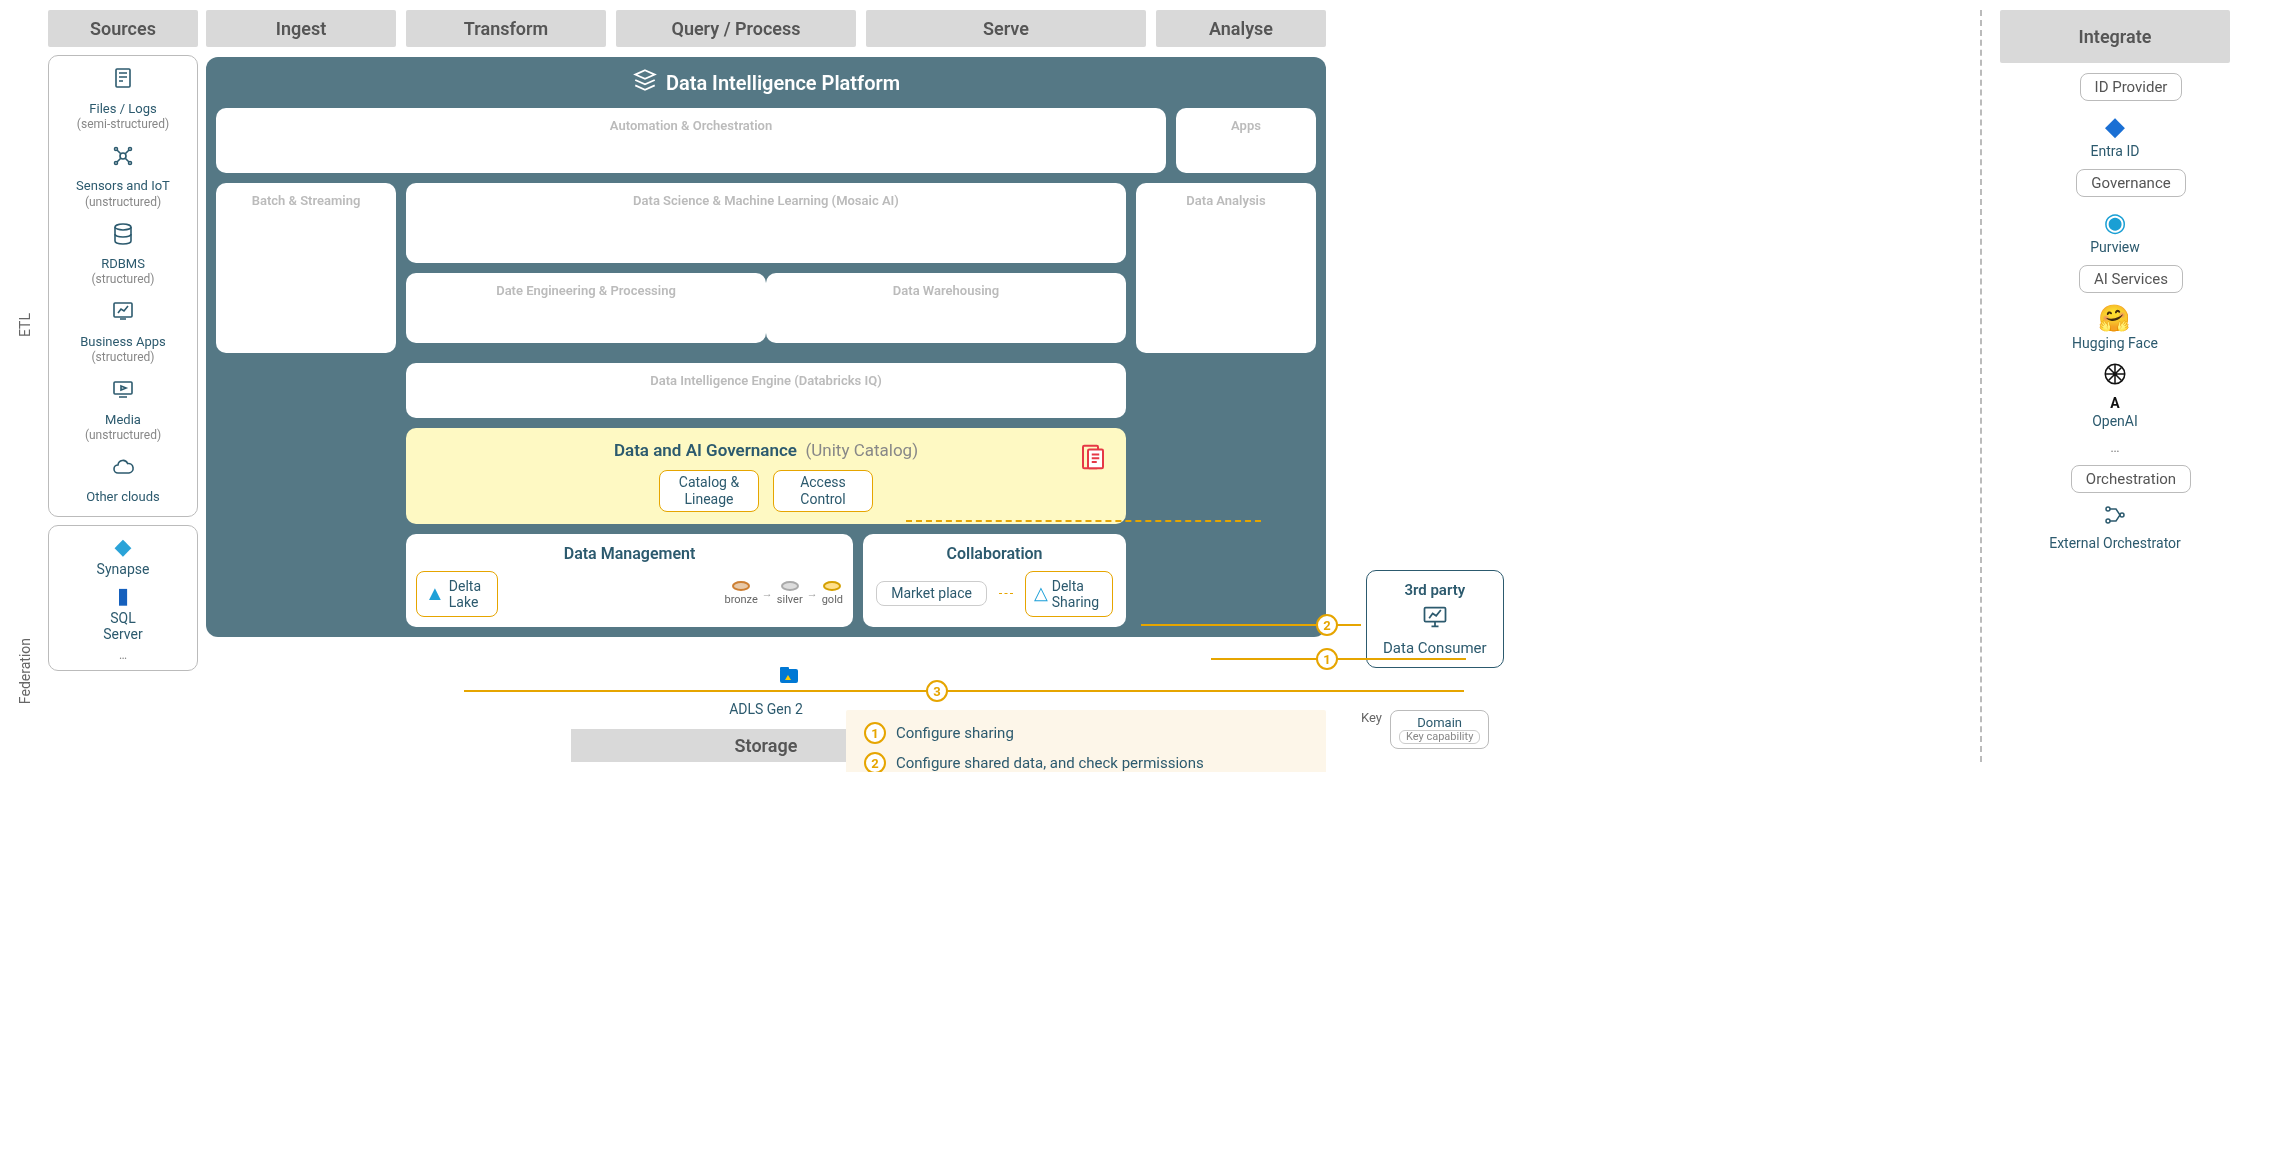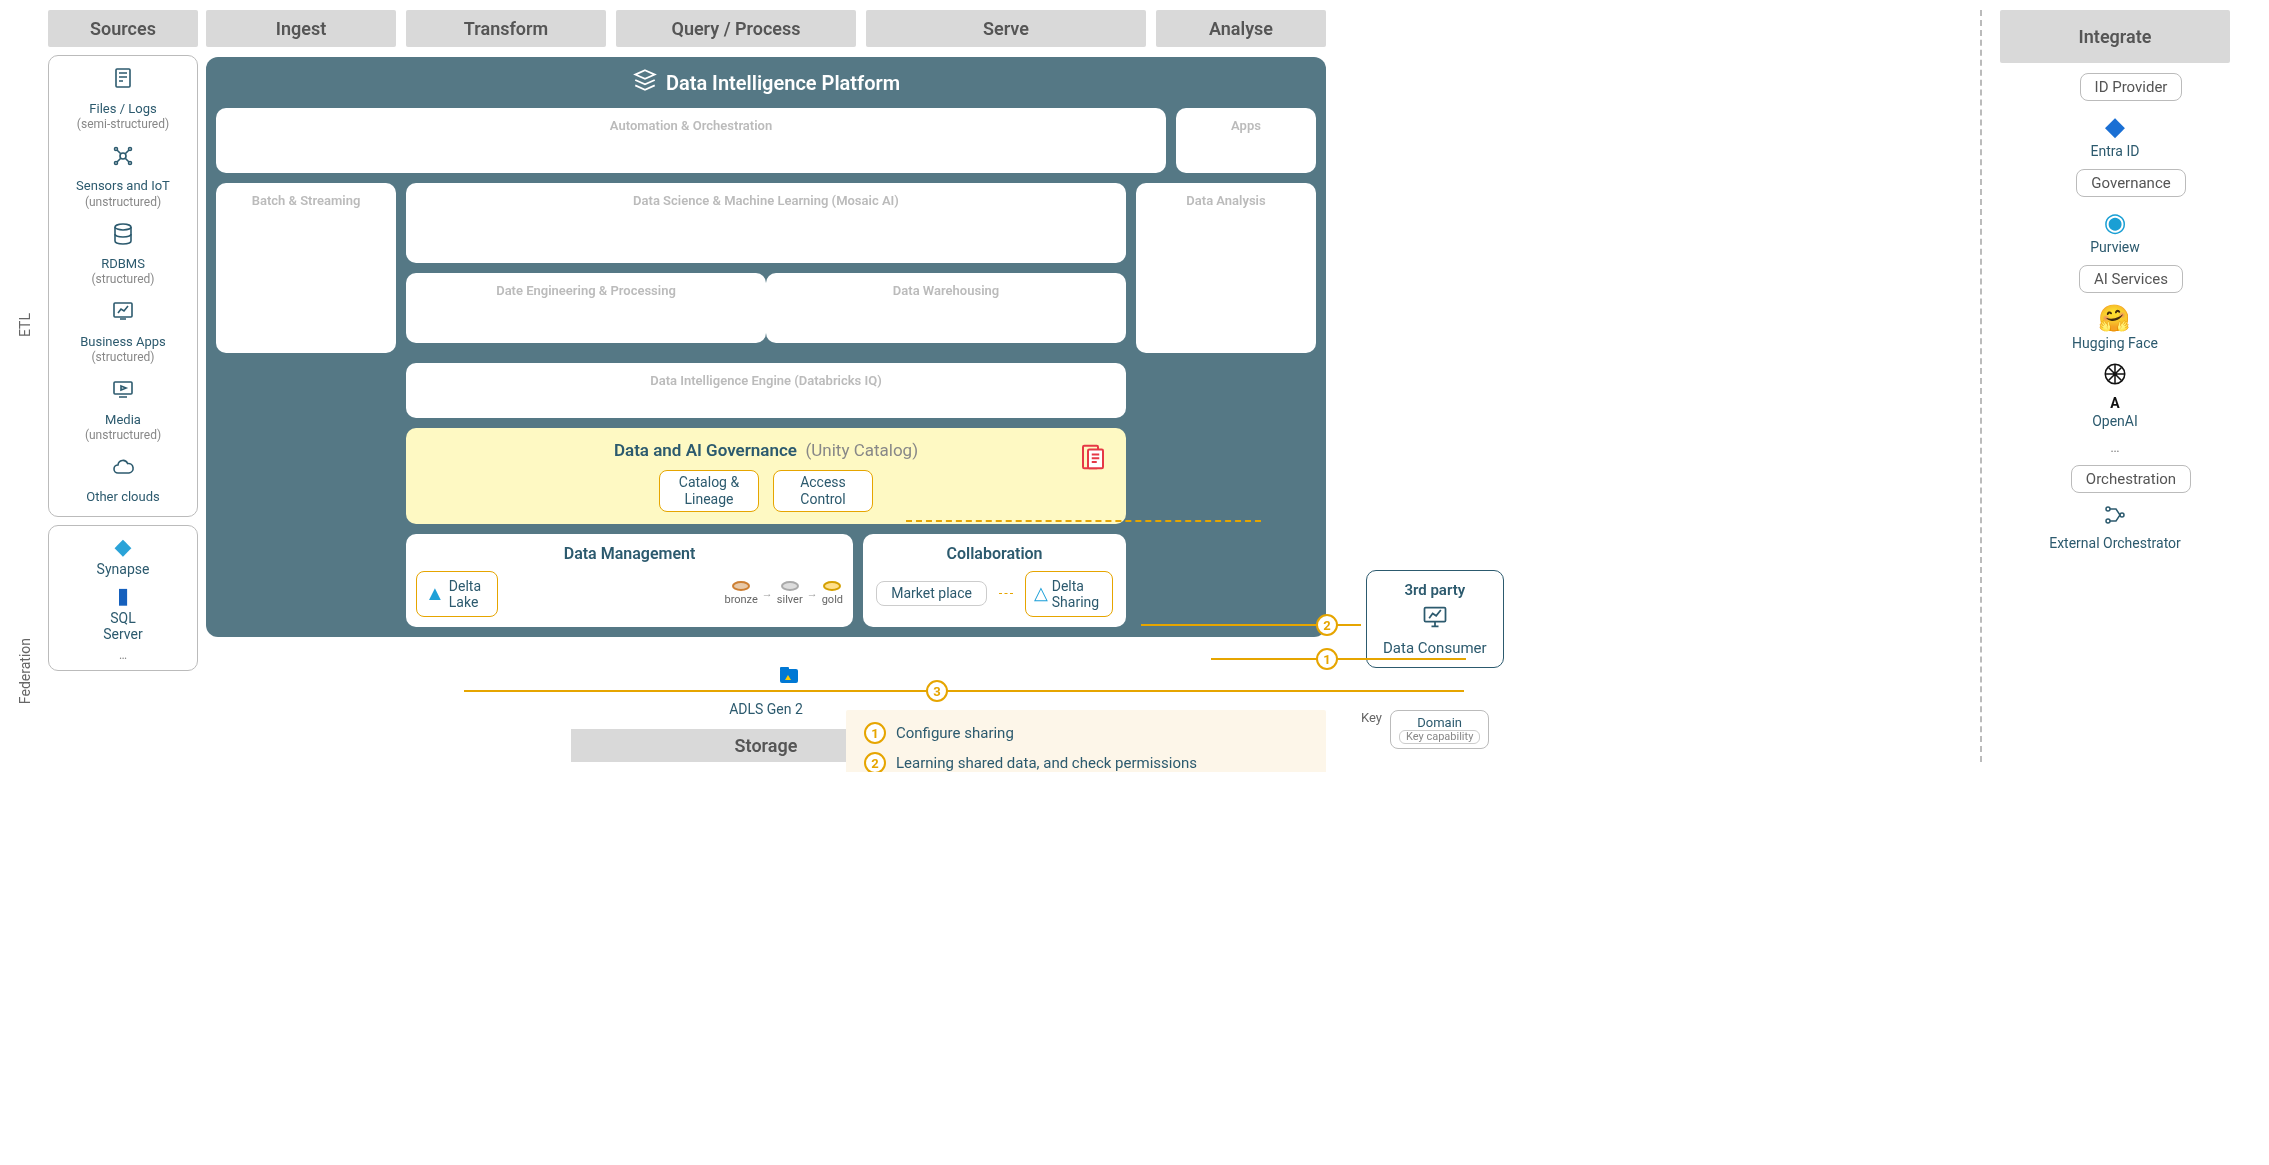--- a/index.html
+++ b/index.html
@@ -572,21 +572,21 @@
       <div class="storage-label">Storage</div>
     </div>
 
     <div class="steps-box">
       <div class="step-row">
           <span class="circ-num">1</span>
           <span>Configure sharing</span>
         </div>
       <div class="step-row">
           <span class="circ-num">2</span>
-          <span>Learning shared data, and check permissions</span>
+          <span>Configure shared data, and check permissions</span>
         </div>
       <div class="step-row">
           <span class="circ-num">3</span>
           <span>Direct and secure storage access</span>
         </div>
     </div>
 
     <div class="key-box">
       <span>Key</span>
       <div class="key-domain">

